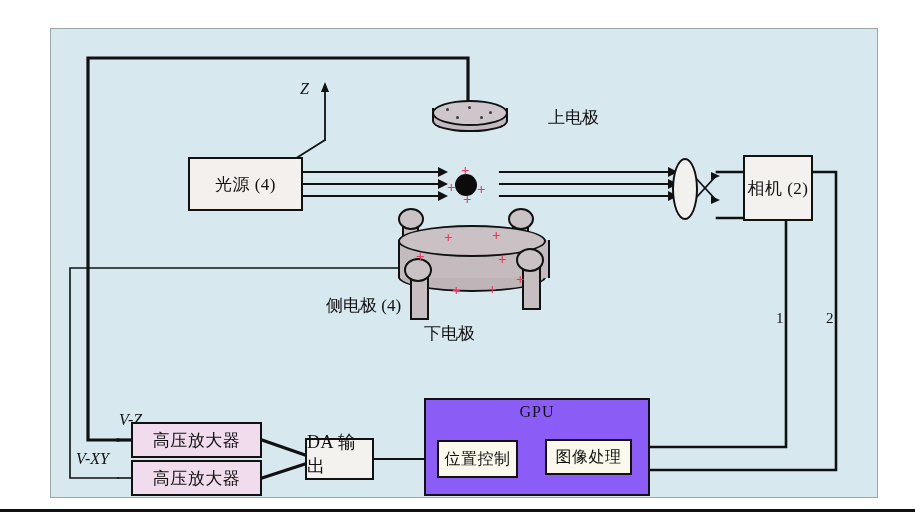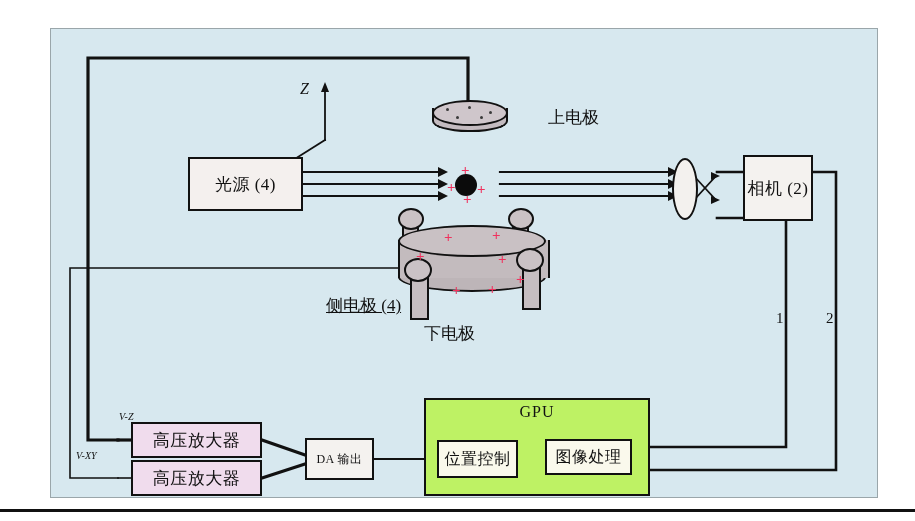--- a/index.html
+++ b/index.html
@@ -16,32 +16,32 @@
 
   
   .wires{position:absolute;left:0;top:0;width:915px;height:521px;pointer-events:none;}
 
   
   .box{position:absolute;box-sizing:border-box;border:2.5px solid #111;
        display:flex;align-items:center;justify-content:center;
        font-size:17px;color:#111;letter-spacing:.5px;}
   .box.light{background:#f4f0ee;}
   .box.amp{background:#f0dced;font-size:17px;}
-  .box.gpu-outer{background:#bef264;display:block;}
+  .box.gpu-outer{background:#8b5cf6;display:block;}
   .box.gpu-inner{background:#faf9ec;font-size:16px;}
   .box.cam{background:#f4f2ef;}
-  .box.da{background:#f4f2ef;font-size:12px;}
+  .box.da{background:#f4f2ef;font-size:18px;align-items:flex-end;}
 
   .gpu-title{position:absolute;top:3px;left:0;width:100%;text-align:center;
              font-size:16px;color:#111;letter-spacing:1px;}
 
   
   .lbl{position:absolute;font-size:17px;color:#111;white-space:nowrap;}
   .lbl.axis{font-style:italic;font-size:16px;}
-  .lbl.vlab{font-style:italic;font-size:10px;}
+  .lbl.vlab{font-style:italic;font-size:16px;}
   .lbl.num{font-size:15px;}
 
   
   .disc-top{position:absolute;width:72px;height:22px;left:432px;top:100px;
             background:#cfc6cb;border:2.5px solid #111;border-radius:50%/50%;}
   .disc-top-side{position:absolute;width:72px;height:22px;left:432px;top:108px;
             background:#c4bbc0;border:2.5px solid #111;border-radius:0 0 36px 36px/0 0 11px 11px;
             border-top:none;}
   .speck{position:absolute;width:3px;height:3px;background:#3a3a3a;border-radius:50%;}
 
@@ -168,21 +168,21 @@
 
     <span class="plus" style="left:444px;top:230px;">+</span>
     <span class="plus" style="left:492px;top:228px;">+</span>
     <span class="plus" style="left:416px;top:249px;">+</span>
     <span class="plus" style="left:498px;top:252px;">+</span>
     <span class="plus" style="left:452px;top:283px;">+</span>
     <span class="plus" style="left:488px;top:282px;">+</span>
     <span class="plus" style="left:516px;top:272px;">+</span>
   </div>
 
-  <div class="lbl" style="left:326px;top:294px;text-decoration:underline;">侧电极 (4)</div>
+  <div class="lbl" style="left:326px;top:294px;">侧电极 (4)</div>
   <div class="lbl" style="left:424px;top:322px;">下电极</div>
 
   <div class="lens"></div>
   <div class="box cam" style="left:717px;top:155px;width:70px;height:66px;margin-left:26px;">
     <span>相机 (2)</span>
   </div>
 
   <div class="lbl num" style="left:776px;top:310px;">1</div>
   <div class="lbl num" style="left:826px;top:310px;">2</div>
 

